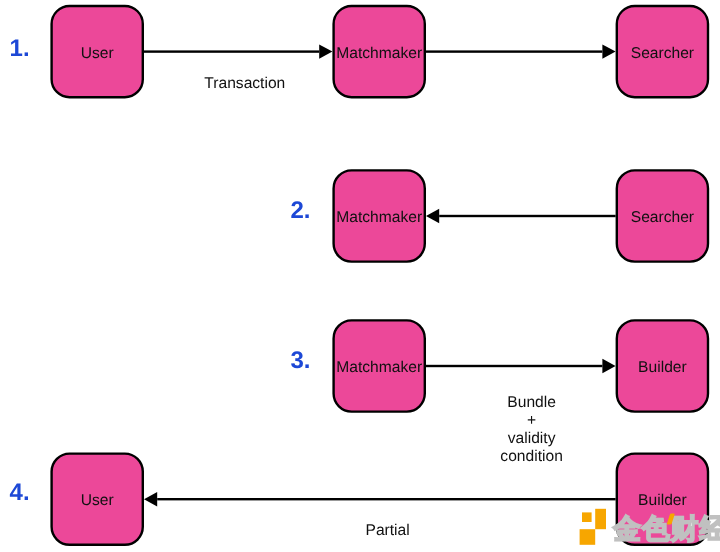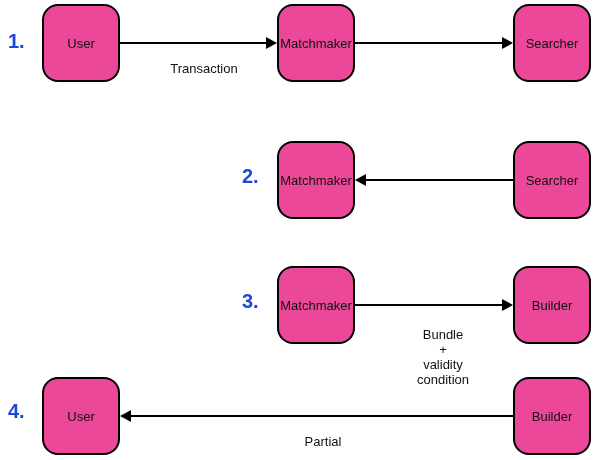--- a/index.html
+++ b/index.html
@@ -108,14 +108,21 @@
 
   <div class="arrow" style="left:131px;top:415px;width:382px">
     <i class="head head-left"></i>
   </div>
   <div class="edge-label" style="left:237px;top:434px">Partial</div>
 
   <div class="node" style="left:513px;top:377px">
     <span class="node-label">Builder</span>
   </div>
 
+  <div class="wm">
+    <span class="wm-ico wm-sq-small"></span>
+    <span class="wm-ico wm-bar"></span>
+    <span class="wm-ico wm-sq-big"></span>
+    <span class="wm-text">金色财经</span>
+    <span class="wm-tick"></span>
+  </div>
 
 </div>
 
 </body></html>

